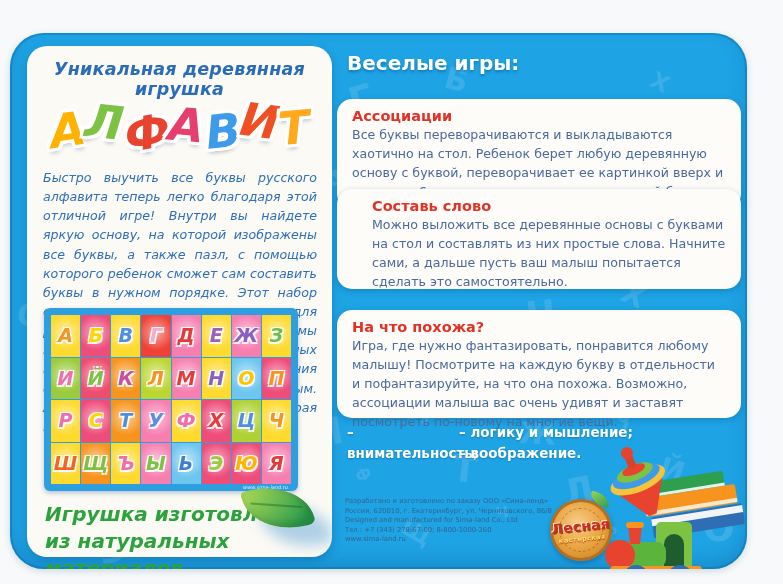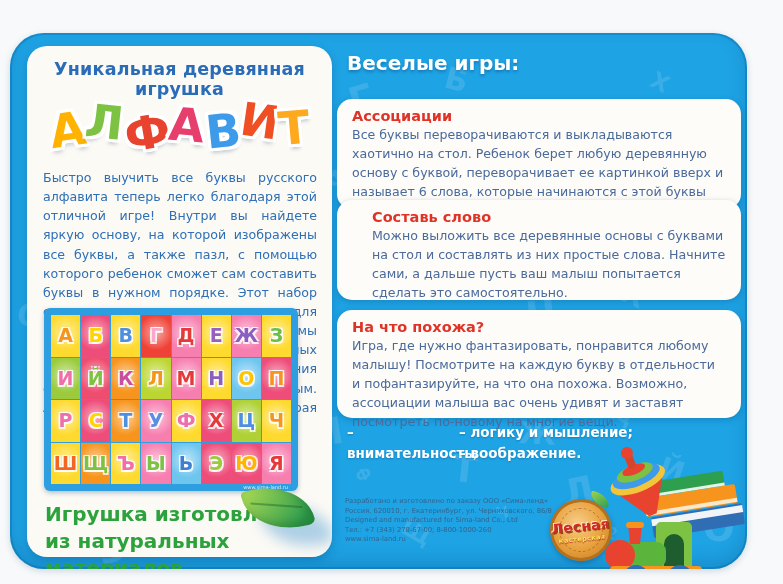--- a/index.html
+++ b/index.html
@@ -12,21 +12,21 @@
     position:absolute; left:10px; top:33px; width:737px; height:536px;
     background:#1ea3e4; border-radius:34px; overflow:hidden;
     box-shadow: inset 0 0 0 2px rgba(0,90,150,.28), inset 0 -8px 18px rgba(0,60,120,.22), 0 2px 6px rgba(80,120,150,.25);
   }
   .pattern { position:absolute; inset:0; overflow:hidden; }
   .pattern span { position:absolute; color:rgba(255,255,255,.13); font-weight:700; line-height:1; user-select:none; }
 
   
   .left-panel {
     position:absolute; left:17px; top:13px; width:305px; height:511px;
-    background:#fcfaf5; border-radius:20px; box-shadow:0 3px 9px rgba(0,60,110,.28);
+    background:#fcfaf5; border-radius:20px; box-shadow:0 3px 9px rgba(0,60,110,.28);font-style:italic;
   }
   .lp-title { position:absolute; top:13px; left:0; width:100%; text-align:center;
     color:#2b6cb8; font-size:17.5px; font-weight:700; letter-spacing:.2px; }
   .logo-row { position:absolute; top:36px; left:0; width:100%; height:84px;
     display:flex; align-items:center; justify-content:center; }
   .logo-ch { font-size:46px; font-weight:800; line-height:1; display:inline-block;
     text-shadow:-3px -3px 0 #fff, 3px -3px 0 #fff, -3px 3px 0 #fff, 3px 3px 0 #fff,
                  0 -3px 0 #fff, 0 3px 0 #fff, -3px 0 0 #fff, 3px 0 0 #fff, 0 5px 4px rgba(90,110,140,.35); }
   .lp-desc { position:absolute; top:122px; left:16px; width:274px;
     color:#2e6fb7; font-size:12.6px; line-height:1.52; font-weight:500; text-align:justify; }
@@ -49,21 +49,21 @@
 
   
   .rp-heading { position:absolute; left:337px; top:18px; color:#ffffff; font-size:20px; font-weight:800;
     text-shadow:0 2px 3px rgba(0,60,110,.4); }
 
   .game-box { position:absolute; left:327px; width:404px; background:#fdfcf8; border-radius:15px;
     padding:9px 15px; box-shadow:0 2px 6px rgba(0,60,110,.28); }
   .game-box .g-title { color:#e03328; font-size:14.5px; font-weight:800; margin-bottom:2px; }
   .game-box .g-text { color:#4a6a9c; font-size:12.6px; line-height:1.5; font-weight:500; }
   .game-box-1 { top:66px;  height:110px; }
-  .game-box-2 { top:167px; height:100px;padding-left:35px; }
+  .game-box-2 { top:156px; height:100px;padding-left:35px; }
   .game-box-3 { top:277px; height:108px; }
 
   .develop { position:absolute; left:337px; top:389px; width:330px; color:#fff; }
   .develop .d-heading { font-size:15.5px; font-weight:800; text-shadow:0 2px 3px rgba(0,60,110,.4); margin-bottom:3px; }
   .develop .d-cols { display:flex; }
   .develop ul { list-style:none; font-size:13.5px; font-weight:700; line-height:1.55;
     text-shadow:0 1px 2px rgba(0,60,110,.35); }
   .develop ul:first-child { width:112px; margin-right:0; }
   .develop ul:last-child { margin-left:0; }
 

